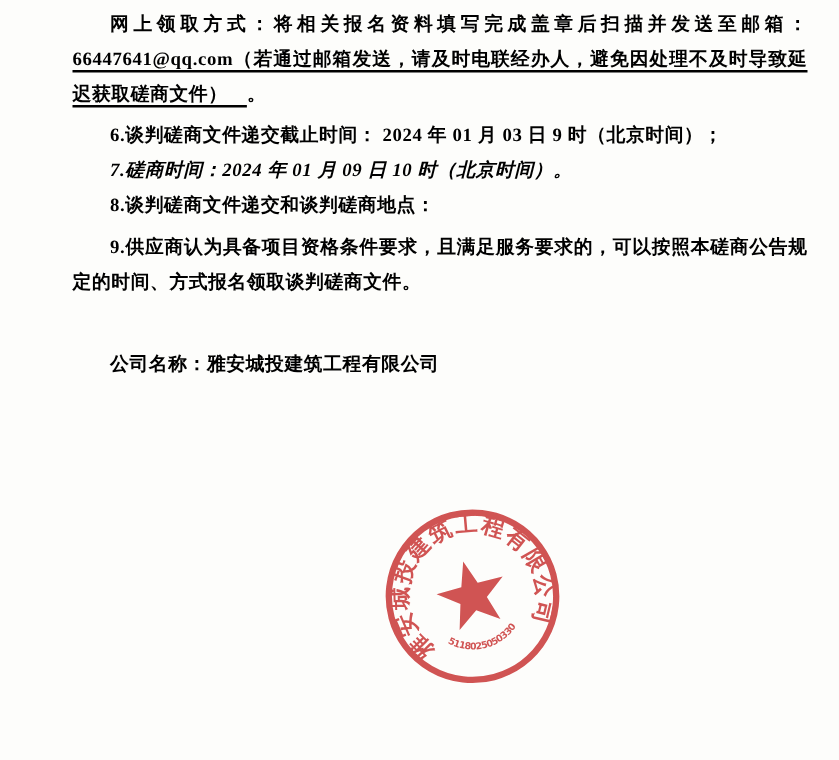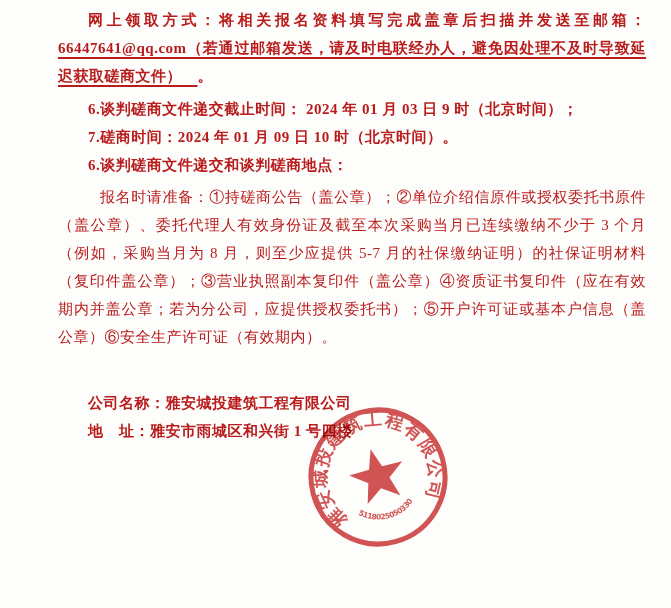--- a/index.html
+++ b/index.html
@@ -9,21 +9,21 @@
     height: 608px;
     overflow: hidden;
     background: #fdfdfb;
   }
   .page {
     position: relative;
     width: 630px;
     height: 608px;
     background: #fdfdfb;
     font-family: "Liberation Serif", "DejaVu Serif", serif;
-    color: #b91c1c;
+    color: #000000;
   }
   .doc {
     position: absolute;
     left: 58px;
     top: 6px;
     width: 588px;
     text-align: justify;
   }
   .para {
     margin: 0;
@@ -60,25 +60,24 @@
   }
 </style>
 </head>
 <body>
 
 <div class="page">
 
   <div class="doc">
       <p class="para bold" style="text-indent: 2em;"><span>网上领取方式：将相关报名资料填写完成盖章后扫描并发送至邮箱：</span><span class="u">66447641@qq.com（若通过邮箱发送，请及时电联经办人，避免因处理不及时导致延迟获取磋商文件）　</span><span>。</span></p>
       <p class="para bold" style="text-indent: 2em; margin-top: 5px;"><span>6.谈判磋商文件递交截止时间：  2024 年 01 月 03 日 9 时（北京时间）；</span></p>
-      <p class="para bold" style="text-indent: 2em;"><span>7.磋商时间：2024 年 01 月 09 日 10 时（北京时间）。</span></p>
-      <p class="para bold" style="text-indent: 2em;"><span>6.谈判磋商文件递交和谈判磋商地点：</span></p>
-      <p class="para" style="text-indent: 2.8em; margin-top: 4px;"><span>报名时请准备：①持磋商公告（盖公章）；②单位介绍信原件或授权委托书原件（盖公章）、委托代理人有效身份证及截至本次采购当月已连续缴纳不少于 3 个月（例如，采购当月为 8 月，则至少应提供 5-7 月的社保缴纳证明）的社保证明材料（复印件盖公章）；③营业执照副本复印件（盖公章）④资质证书复印件（应在有效期内并盖公章；若为分公司，应提供授权委托书）；⑤开户许可证或基本户信息（盖公章）⑥安全生产许可证（有效期内）。</span></p>
+      <p class="para bold" style="text-indent: 2em; font-style: italic;"><span>7.磋商时间：2024 年 01 月 09 日 10 时（北京时间）。</span></p>
+      <p class="para bold" style="text-indent: 2em;"><span>8.谈判磋商文件递交和谈判磋商地点：</span></p>
+      <p class="para bold" style="text-indent: 2em; margin-top: 5px;"><span>9.供应商认为具备项目资格条件要求，且满足服务要求的，可以按照本磋商公告规定的时间、方式报名领取谈判磋商文件。</span></p>
       <p class="para bold" style="text-indent: 2em; margin-top: 38px;"><span>公司名称：雅安城投建筑工程有限公司</span></p>
-      <p class="para bold" style="text-indent: 2em;"><span>地　址：雅安市雨城区和兴街 1 号四楼</span></p>
     </div>
 
   <svg class="seal" viewBox="0 0 200 200" xmlns="http://www.w3.org/2000/svg" xmlns:xlink="http://www.w3.org/1999/xlink">
     <g transform="rotate(-15 100 100)">
       <circle cx="100" cy="100" r="93" fill="none" stroke-width="7" stroke="#cc3a3a"></circle>
       <polygon points="100,60 109.4,87.1 138,87.6 115.2,104.9 123.5,132.4 100,116 76.5,132.4 84.8,104.9 62,87.6 90.6,87.1" fill="#cc3a3a"></polygon>
       <defs>
         <path id="arcTop" d="M 44.8,146.3 A 72,72 0 1 1 155.2,146.3" fill="none"></path>
         <path id="arcBottom" d="M 58.4,141.6 A 58,58 0 0 0 141.6,141.6" fill="none"></path>
       </defs>

